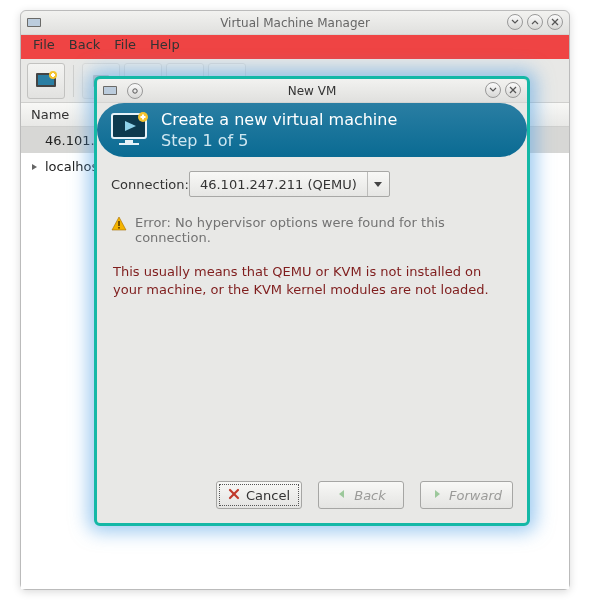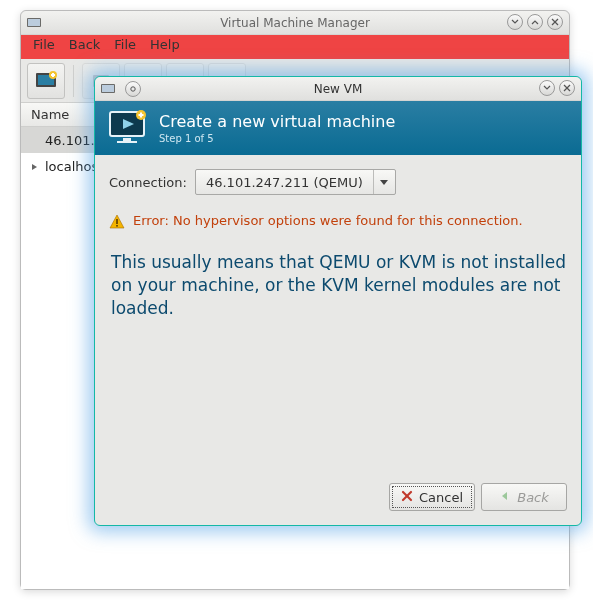--- a/index.html
+++ b/index.html
@@ -135,57 +135,57 @@
   }
   .tree-arrow {
     width: 10px; display:inline-block; margin-right:4px;
     color: #666;
   }
   
   .dialog {
     position: absolute;
     left: 94px;
     top: 76px;
-    width: 488px;
+    width: 436px;
     height: 450px;
     background: #e8e8e6;
-    border: 1px solid #14b8a6;
+    border: 3px solid #14b8a6;
     border-radius: 6px;
     box-shadow: 0 0 18px 6px rgba(80,160,230,0.55);
     display: flex;
     flex-direction: column;
   }
   .dialog .titlebar { background: linear-gradient(#f2f2f0,#e0e0de); }
   .dialog .titlebar .title-text { color: #333; }
   .wiz-header {
     height: 54px;
     background: linear-gradient(#2a7ea3,#0a6b93);
     color: #fff;
     display: flex;
     align-items: center;
     padding: 0 12px;
     gap: 10px;
+    border-radius: 27px;
   }
   .wiz-header .wiz-icon {
     width: 42px; height: 38px;
     display:flex; align-items:center; justify-content:center;
   }
   .wiz-title { font-size: 16px; color: #fff; }
-  .wiz-step { font-size: 10px; color: #cfe7f1; margin-top: 2px; }
+  .wiz-step { font-size: 16px; color: #cfe7f1; margin-top: 2px; }
   .dialog-body {
     flex: 1;
     padding: 14px 14px 0 14px;
     display: flex;
     flex-direction: column;
     gap: 18px;
   }
   .conn-row {
     display: flex;
     align-items: center;
-    gap: 8px;
   }
   .combo {
     display: flex;
     align-items: center;
     border: 1px solid #a8a8a6;
     background: linear-gradient(#f8f8f6,#e6e6e4);
     height: 26px;
     border-radius: 2px;
   }
   .combo .combo-text {
@@ -197,36 +197,36 @@
     border-left: 1px solid #bcbcba;
     display:flex; align-items:center; justify-content:center;
     cursor: pointer;
     height: 100%;
   }
   .error-row {
     display: flex;
     align-items: flex-start;
     gap: 8px;
     font-size: 13px;
-    color: #c2410c;
+    color: #737373;
   }
   .error-row .warn-icon {
     margin-top: 1px;
   }
   .desc-text {
-    font-size: 17px;
-    color: #0c4a6e;
+    font-size: 13px;
+    color: #7f1d1d;
     line-height: 1.35;
     padding-left: 2px;
   }
   .dialog-actions {
     padding: 10px 14px 14px;
     display: flex;
     justify-content: flex-end;
-    gap: 6px;
+    gap: 16px;
   }
   .btn {
     height: 28px;
     min-width: 86px;
     padding: 0 10px;
     border: 1px solid #a6a6a4;
     border-radius: 3px;
     background: linear-gradient(#f8f8f6,#e4e4e2);
     display: inline-flex;
     align-items: center;
@@ -425,15 +425,23 @@
       <span>Cancel</span>
     </div>
     <div class="btn disabled">
       <span>
         <svg width="12" height="12" viewBox="0 0 12 12">
             <polygon points="8,2 3,6 8,10" fill="#3a9a3a"></polygon>
           </svg>
       </span>
       <span>Back</span>
     </div>
+    <div class="btn disabled">
+      <span>
+        <svg width="12" height="12" viewBox="0 0 12 12">
+            <polygon points="4,2 9,6 4,10" fill="#3a9a3a"></polygon>
+          </svg>
+      </span>
+      <span>Forward</span>
+    </div>
   </div>
 
 </div>
 
 </body></html>

